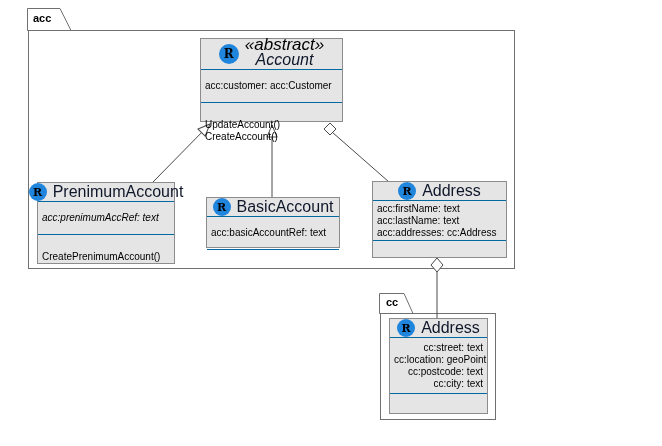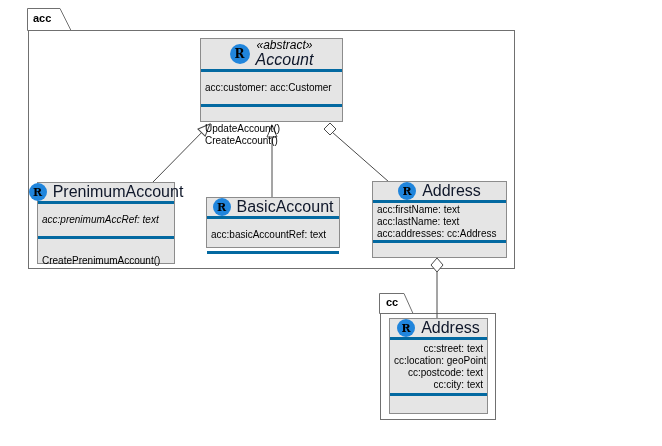--- a/index.html
+++ b/index.html
@@ -17,24 +17,24 @@
   }
   .uml-header{display:flex;align-items:center;justify-content:center;gap:6px;box-sizing:border-box;}
   .r-badge{
     flex:0 0 auto;width:18px;height:18px;border-radius:50%;background:#2085dc;
     display:flex;align-items:center;justify-content:center;
     font-family:"DejaVu Serif",serif;font-weight:bold;font-size:11px;color:#000;
   }
   .r-badge.big{width:20px;height:20px;font-size:12px;}
   .cls-name{font-size:16px;color:#0f172a;white-space:nowrap;}
   .cls-name.italic{font-style:italic;}
-  .stereo{font-size:12px;font-style:italic;color:#000;text-align:center;line-height:12px;}
+  .stereo{font-size:17px;font-style:italic;color:#000;text-align:center;line-height:12px;}
   .title-col{display:flex;flex-direction:column;align-items:center;}
   .compartment{
-    border-top:3px solid #0369a1;box-sizing:border-box;
+    border-top:1px solid #0369a1;box-sizing:border-box;
     display:flex;flex-direction:column;justify-content:center;
     padding:16px 4px;font-size:10px;line-height:12px;white-space:nowrap;
   }
   .compartment .member{white-space:nowrap;}
   .grow{flex:1 1 auto;}
   svg.connectors{position:absolute;left:0;top:0;z-index:2;}
 </style>
 </head>
 <body>
 

